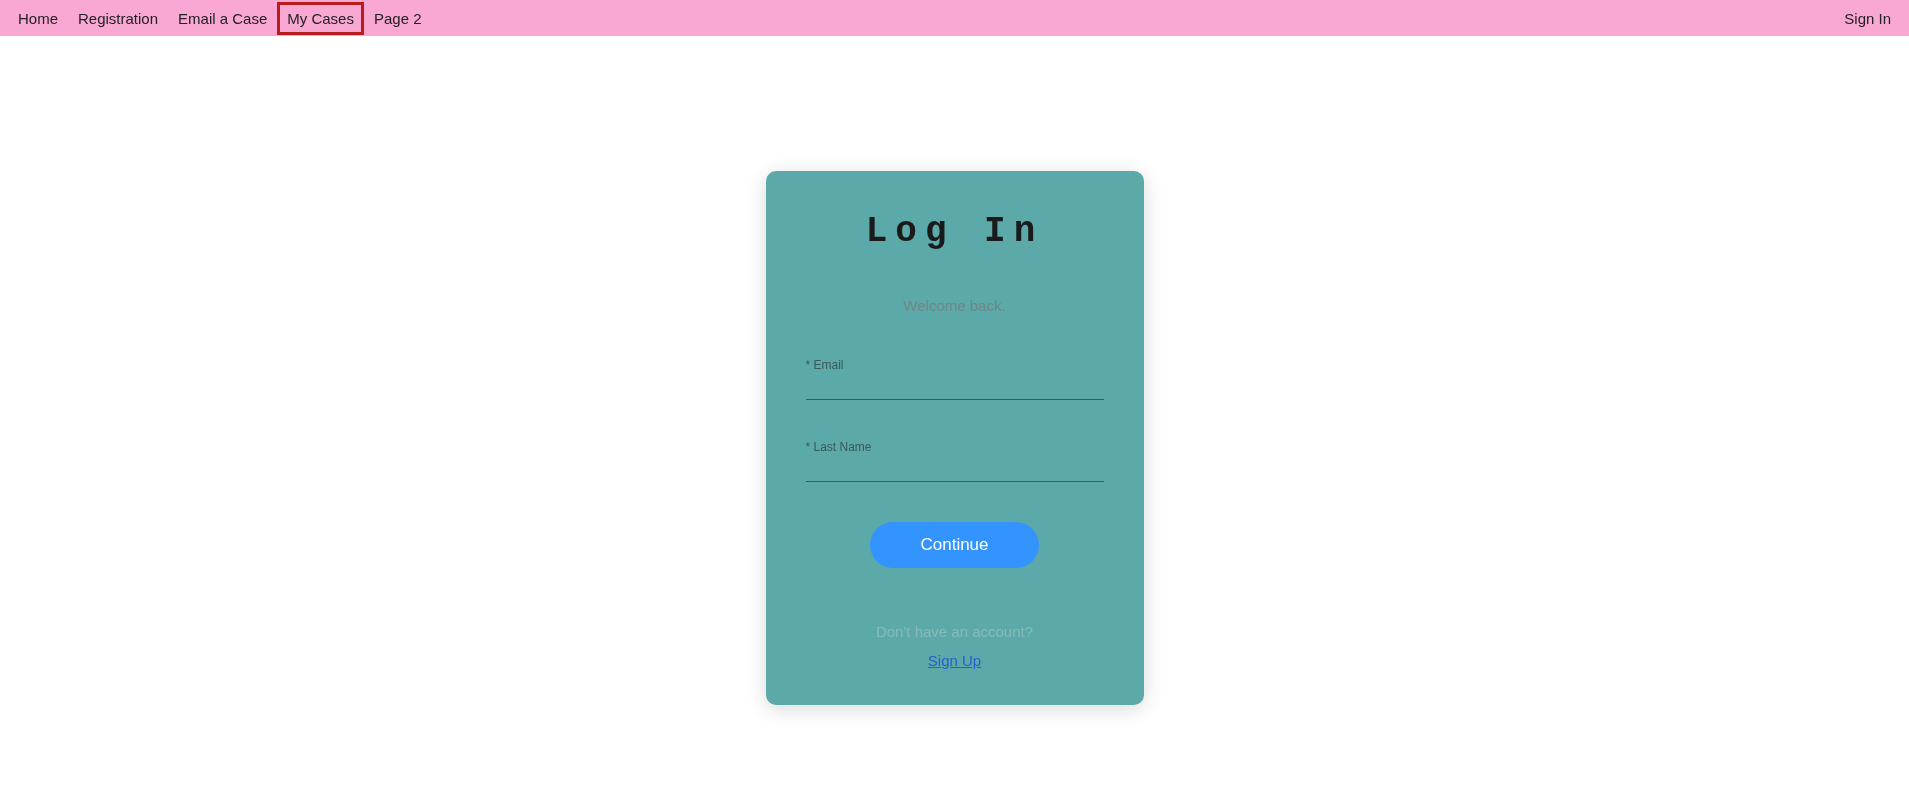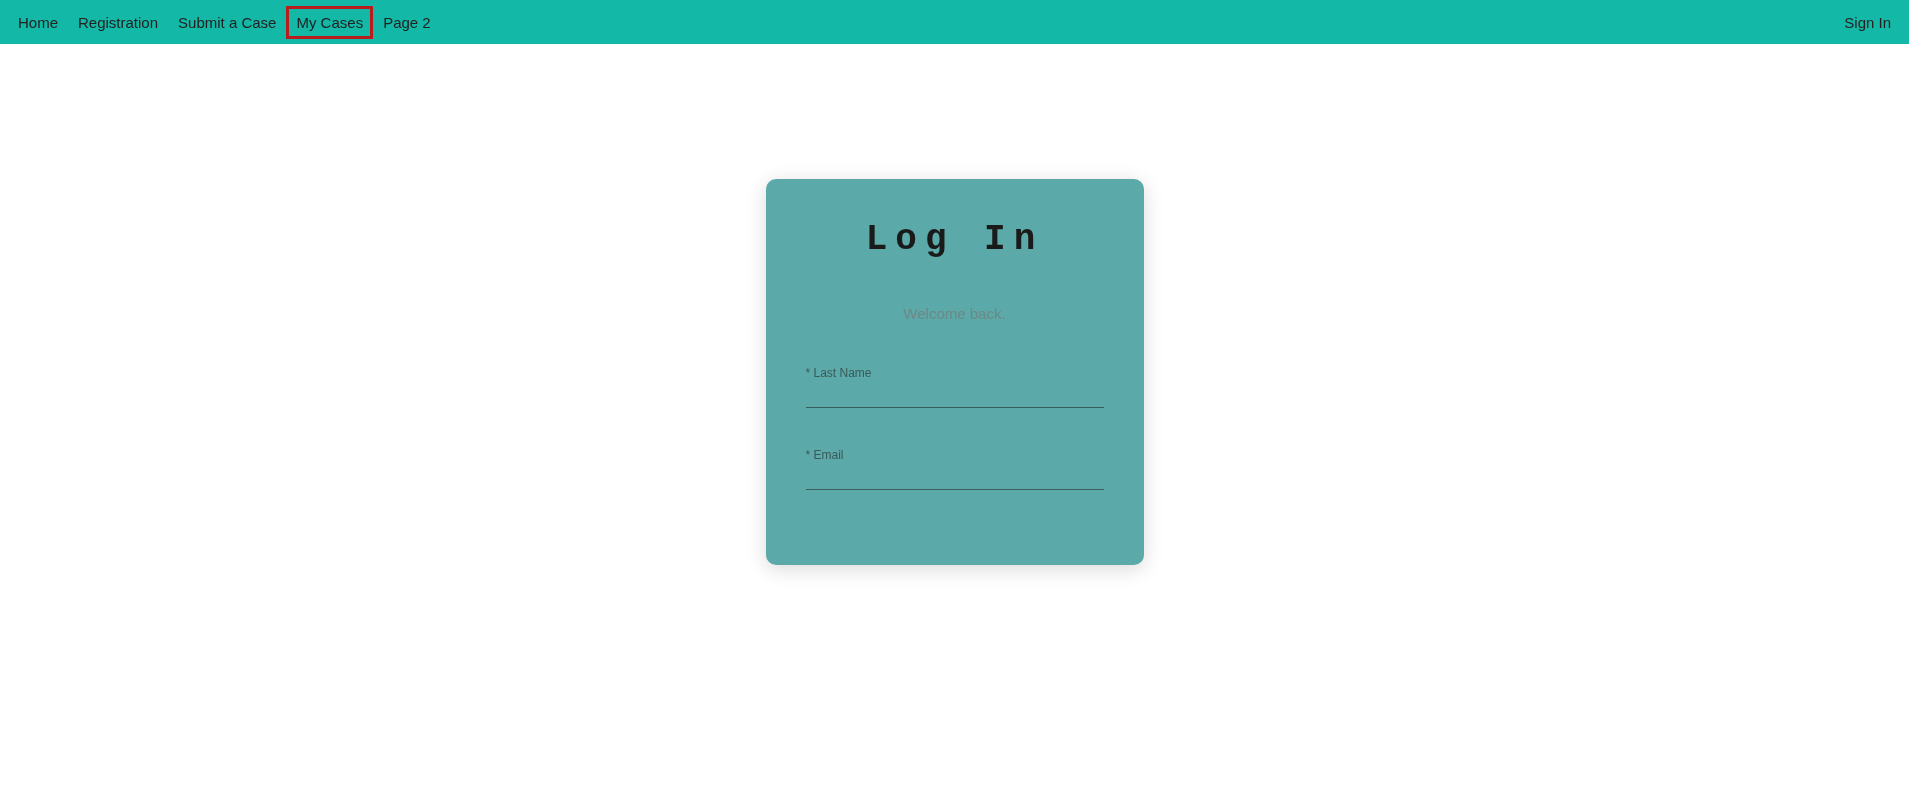--- a/index.html
+++ b/index.html
@@ -8,22 +8,22 @@
       box-sizing: border-box;
     }
     body {
       font-family: 'Segoe UI', Tahoma, Geneva, Verdana, sans-serif;
       background: #ffffff;
       width: 1909px;
       height: 804px;
       overflow: hidden;
     }
     .navbar {
-      background: #14b8a6;
-      height: 44px;
+      background: #f9a8d4;
+      height: 36px;
       display: flex;
       align-items: center;
       justify-content: space-between;
       padding: 0 8px;
     }
     .nav-left {
       display: flex;
       align-items: center;
       gap: 0;
     }
@@ -115,39 +115,44 @@
       cursor: pointer;
     }
   </style>
 </head>
 <body>
 
 <div class="navbar">
   <div class="nav-left">
     <a class="nav-item">Home</a>
     <a class="nav-item">Registration</a>
-    <a class="nav-item">Submit a Case</a>
+    <a class="nav-item">Email a Case</a>
     <a class="nav-item nav-item-highlighted">My Cases</a>
     <a class="nav-item">Page 2</a>
   </div>
   <div class="nav-right">
     <a class="nav-item">Sign In</a>
   </div>
 </div>
 
 <div class="main">
   <div class="login-card">
     <h1 class="login-title">Log In</h1>
     <p class="login-subtitle">Welcome back.</p>
 
     <div class="input-group">
+      <label class="input-label">* Email</label>
+      <input class="input-field" type="text" style="">
+    </div>
+
+    <div class="input-group">
       <label class="input-label">* Last Name</label>
       <input class="input-field" type="text" style="">
     </div>
 
-    <div class="input-group">
-      <label class="input-label">* Email</label>
-      <input class="input-field" type="text" style="">
+    <button class="continue-button">Continue</button>
+
+    <div class="signup-section">
+      <p class="signup-prompt">Don't have an account?</p>
+      <a class="signup-link">Sign Up</a>
     </div>
-
-
   </div>
 </div>
 
 </body></html>

